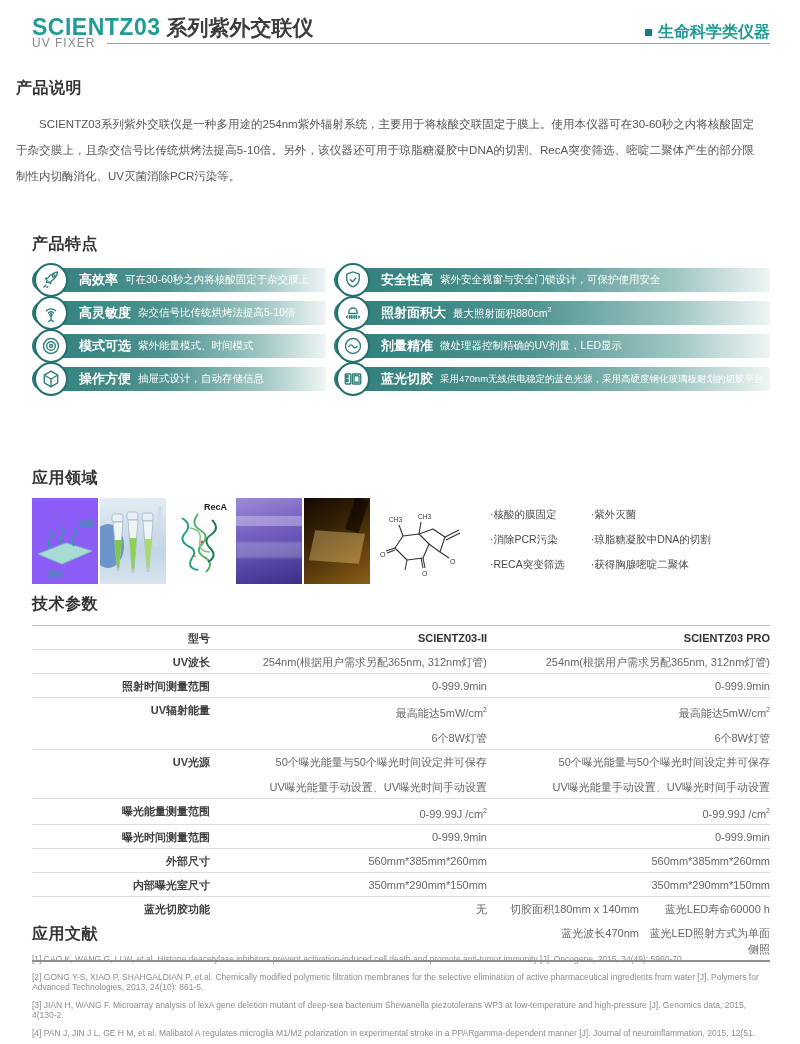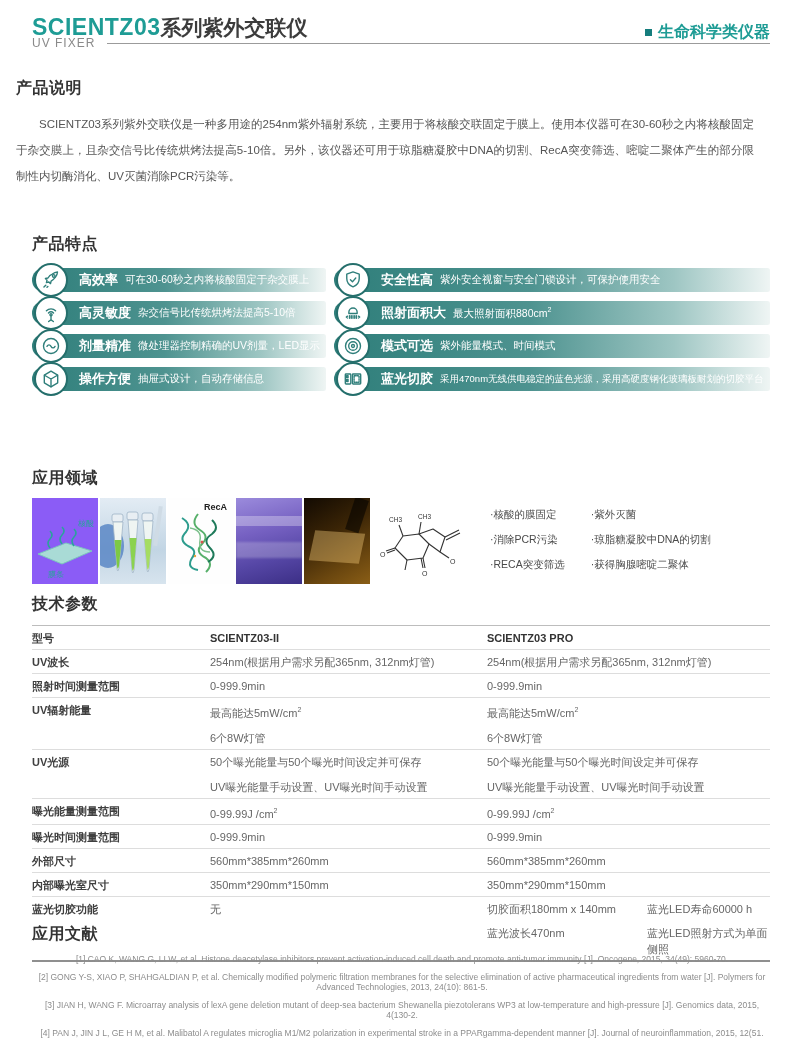--- a/index.html
+++ b/index.html
@@ -3,21 +3,21 @@
 <meta charset="utf-8">
 <style>
   * { margin:0; padding:0; box-sizing:border-box; }
   body { background:#ffffff; font-family:"Liberation Sans","DejaVu Sans",sans-serif; }
   .page { position:relative; width:800px; height:1044px; background:#ffffff; overflow:hidden; }
 
   
   .header { position:absolute; top:0; left:0; width:800px; }
   .title-row { position:absolute; top:14px; left:32px; right:30px; display:flex; align-items:flex-start; }
   .brand { color:#1E9C95; font-size:23px; font-weight:bold; letter-spacing:0.5px; }
-  .title-rest { color:#3C3C3C; font-size:21px; font-weight:bold; }
+  .title-rest { color:#3C3C3C; font-size:21px; font-weight:bold; margin-left:6px; }
   .category { position:absolute; top:22px; right:30px; display:flex; align-items:center; gap:6px; }
   .category .sq { width:7px; height:7px; background:#157D7D; }
   .category span.txt { color:#1E9C95; font-size:16px; font-weight:bold; }
   .sub-row { position:absolute; top:36px; left:32px; right:30px; display:flex; align-items:center; gap:12px; }
   .sub-row .uvfixer { color:#8A8A8A; font-size:12px; letter-spacing:1px; }
   .sub-row .hline { flex:1; height:1px; background:#9B9B9B; }
 
   
   .sec-title { font-size:16px; font-weight:bold; color:#333333; letter-spacing:0.5px; }
 
@@ -54,35 +54,35 @@
   .t-uvgel { background:linear-gradient(165deg,#9B8BDC 0%,#7661C2 38%,#5546A5 70%,#3C2F86 100%); position:relative; }
   .t-uvgel .band1 { position:absolute; top:18px; left:0; width:66px; height:10px; background:rgba(255,255,255,0.30); }
   .t-uvgel .band2 { position:absolute; top:44px; left:0; width:66px; height:16px; background:rgba(255,255,255,0.22); filter:blur(1px); }
   .t-gelcut { background:linear-gradient(150deg,#120A02 0%,#3A2406 40%,#6B470F 75%,#8A5E16 100%); position:relative; }
   .t-gelcut .gel { position:absolute; top:34px; left:8px; width:50px; height:30px; background:rgba(255,214,130,0.38);
                    transform:skew(-12deg,4deg); }
   .t-gelcut .tool { position:absolute; top:0; right:6px; width:14px; height:34px; background:rgba(0,0,0,0.55); transform:rotate(18deg); }
 
   
   .tech { position:absolute; top:594px; left:32px; width:738px; }
-  .ttable { margin-top:10px; border-top:1px solid #BDBDBD; border-bottom:2px solid #8F8F8F; }
+  .ttable { margin-top:10px; border-top:1px solid #BDBDBD; border-bottom:2px solid #8F8F8F;text-align:right; }
   .trow { display:flex; border-bottom:1px solid #DDDDDD; padding:4px 0 3px 0; }
   .trow:last-child { border-bottom:none; }
   .tlabel { width:178px; font-size:11px; font-weight:bold; color:#3F3F3F; line-height:16px; }
   .tcell { font-size:11px; color:#666666; line-height:16px; }
   .tcell.a { width:277px; }
   .tcell.b { flex:1; }
   .tcell sup { font-size:7px; }
   .tcell .l2 { margin-top:9px; }
   .thead-val { font-weight:bold; color:#333333; }
   .bluegrid { display:grid; grid-template-columns:152px auto; row-gap:8px; column-gap:8px; }
 
   
   .refs { position:absolute; top:924px; left:32px; width:740px; }
-  .refs .list { margin-top:9px;text-align:center; }
+  .refs .list { margin-top:9px; }
   .refs .ref { font-size:8.5px; color:#8C8C8C; line-height:10.5px; margin-bottom:7px; }
 
   svg text { stroke:none; }
 </style>
 </head>
 <body>
 
 <div class="page">
 
   <div class="header">
@@ -154,37 +154,37 @@
             </svg>
         </span>
         <span class="ftitle">照射面积大</span>
         <span class="fdesc"><span>最大照射面积880cm</span><sup>2</sup></span>
       </div>
 
       <div class="pill">
         <span class="icon-circle">
           <svg viewBox="0 0 24 24">
               <circle cx="12" cy="12" r="8.2"></circle>
+              <circle cx="12" cy="12" r="4.7"></circle>
+              <circle cx="12" cy="12" r="1.6"></circle>
+            </svg>
+        </span>
+        <span class="ftitle">模式可选</span>
+        <span class="fdesc">紫外能量模式、时间模式</span>
+      </div>
+
+      <div class="pill">
+        <span class="icon-circle">
+          <svg viewBox="0 0 24 24">
+              <circle cx="12" cy="12" r="8.2"></circle>
               <path d="M7.6 12.4c1.3-2.2 3.1-2.2 4.4 0 1.3 2.2 3.1 2.2 4.4 0"></path>
             </svg>
         </span>
         <span class="ftitle">剂量精准</span>
         <span class="fdesc">微处理器控制精确的UV剂量，LED显示</span>
-      </div>
-
-      <div class="pill">
-        <span class="icon-circle">
-          <svg viewBox="0 0 24 24">
-              <circle cx="12" cy="12" r="8.2"></circle>
-              <circle cx="12" cy="12" r="4.7"></circle>
-              <circle cx="12" cy="12" r="1.6"></circle>
-            </svg>
-        </span>
-        <span class="ftitle">模式可选</span>
-        <span class="fdesc">紫外能量模式、时间模式</span>
       </div>
 
       <div class="pill">
         <span class="icon-circle">
           <svg viewBox="0 0 24 24">
               <path d="M12 3.5l7.3 4.3v8.4L12 20.5l-7.3-4.3V7.8z"></path>
               <path d="M12 12v8.5M12 12L4.9 7.9M12 12l7.1-4.1"></path>
             </svg>
         </span>
         <span class="ftitle">操作方便</span>

